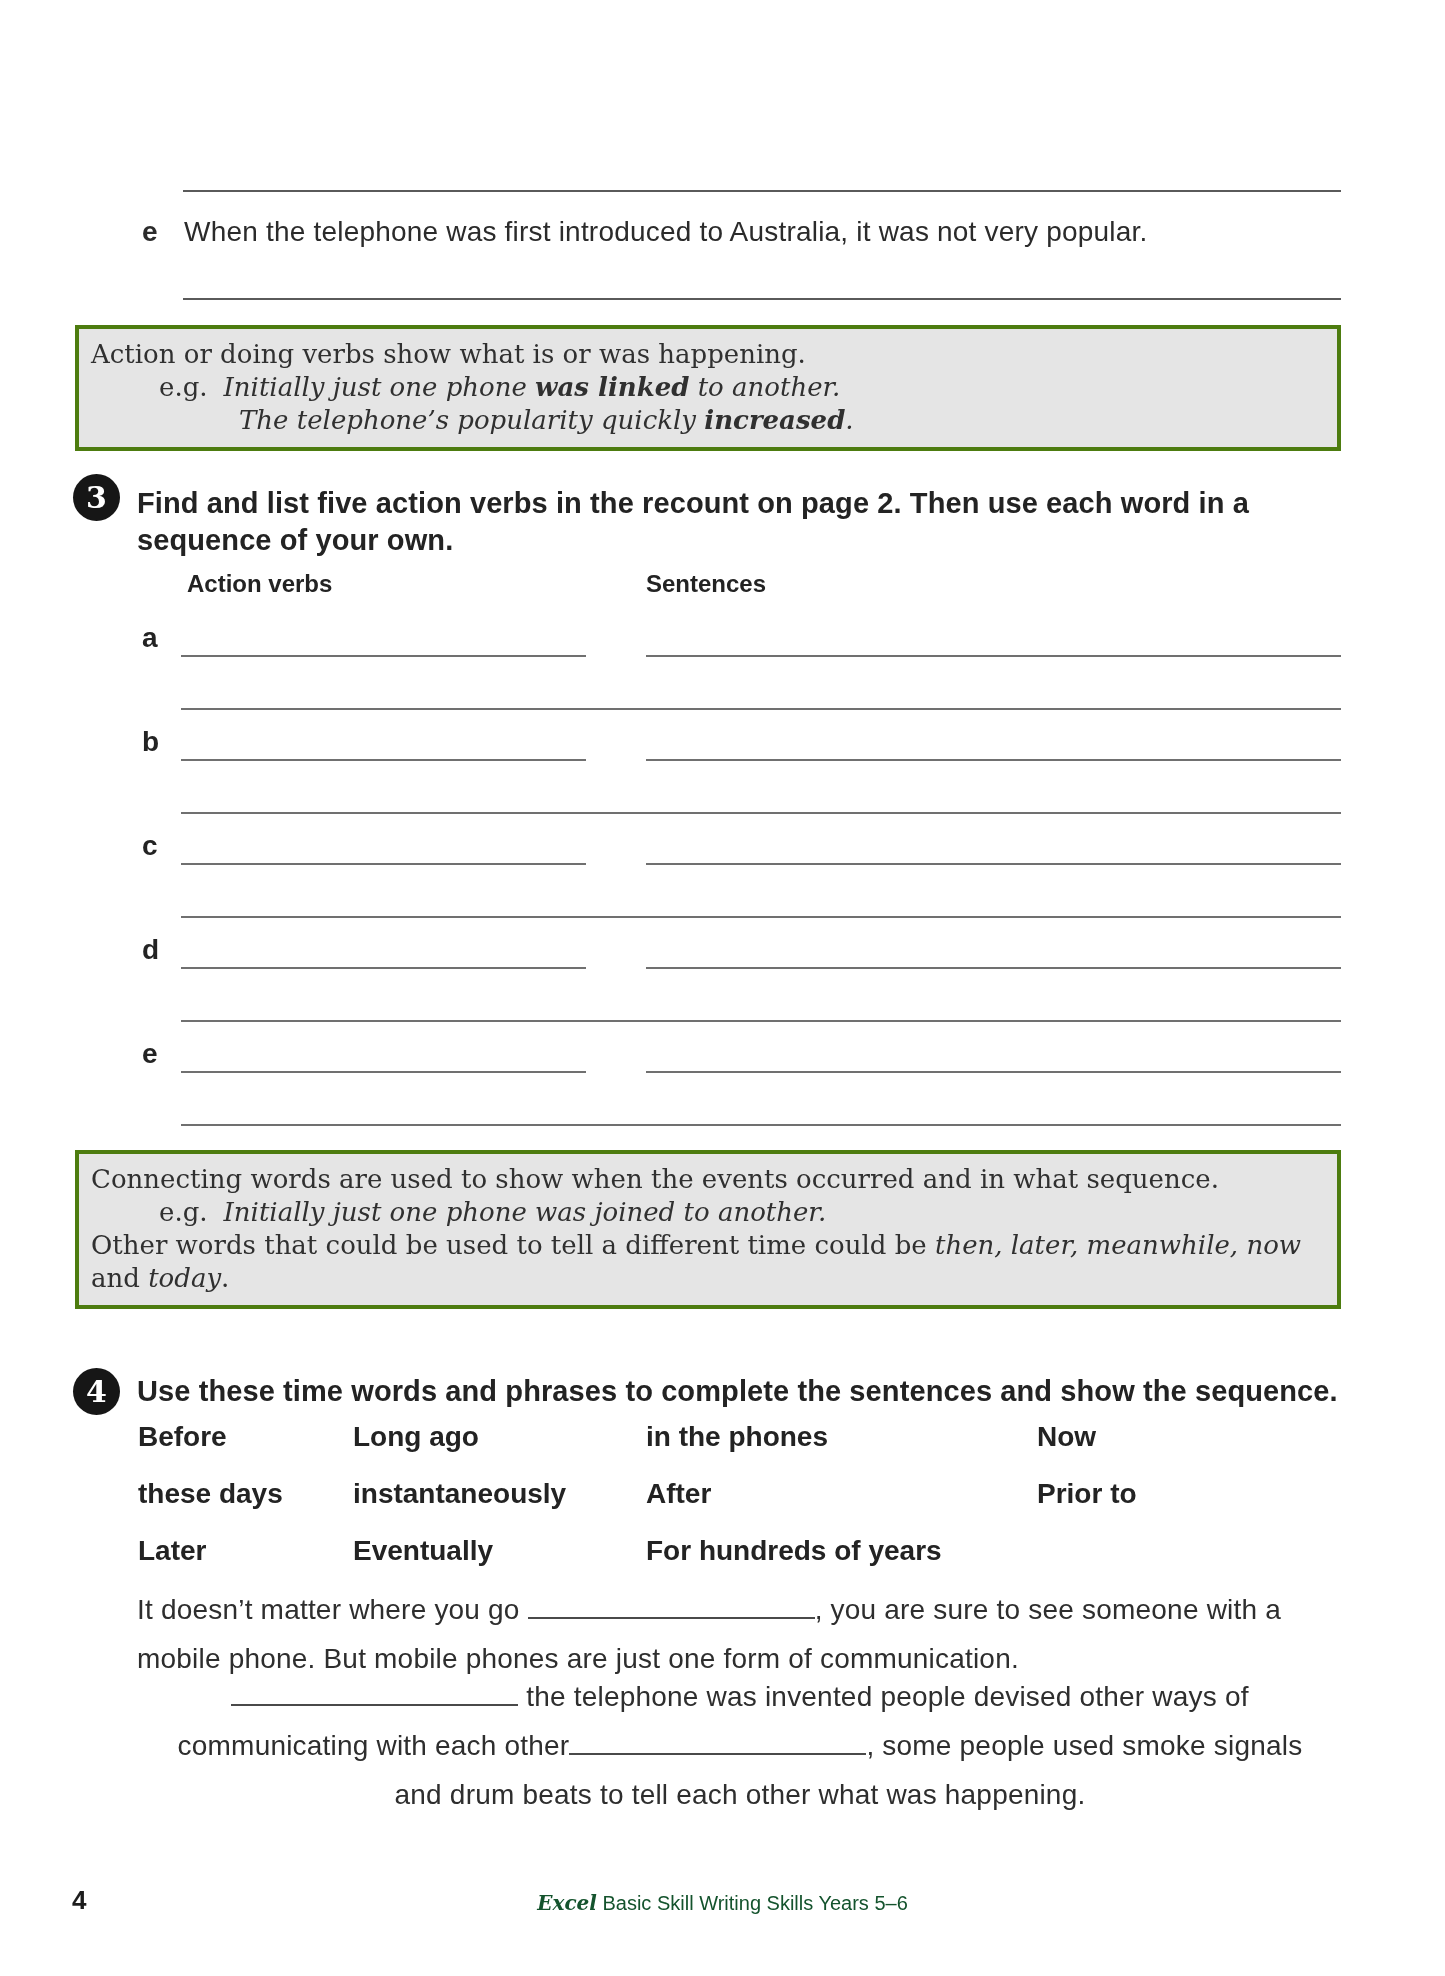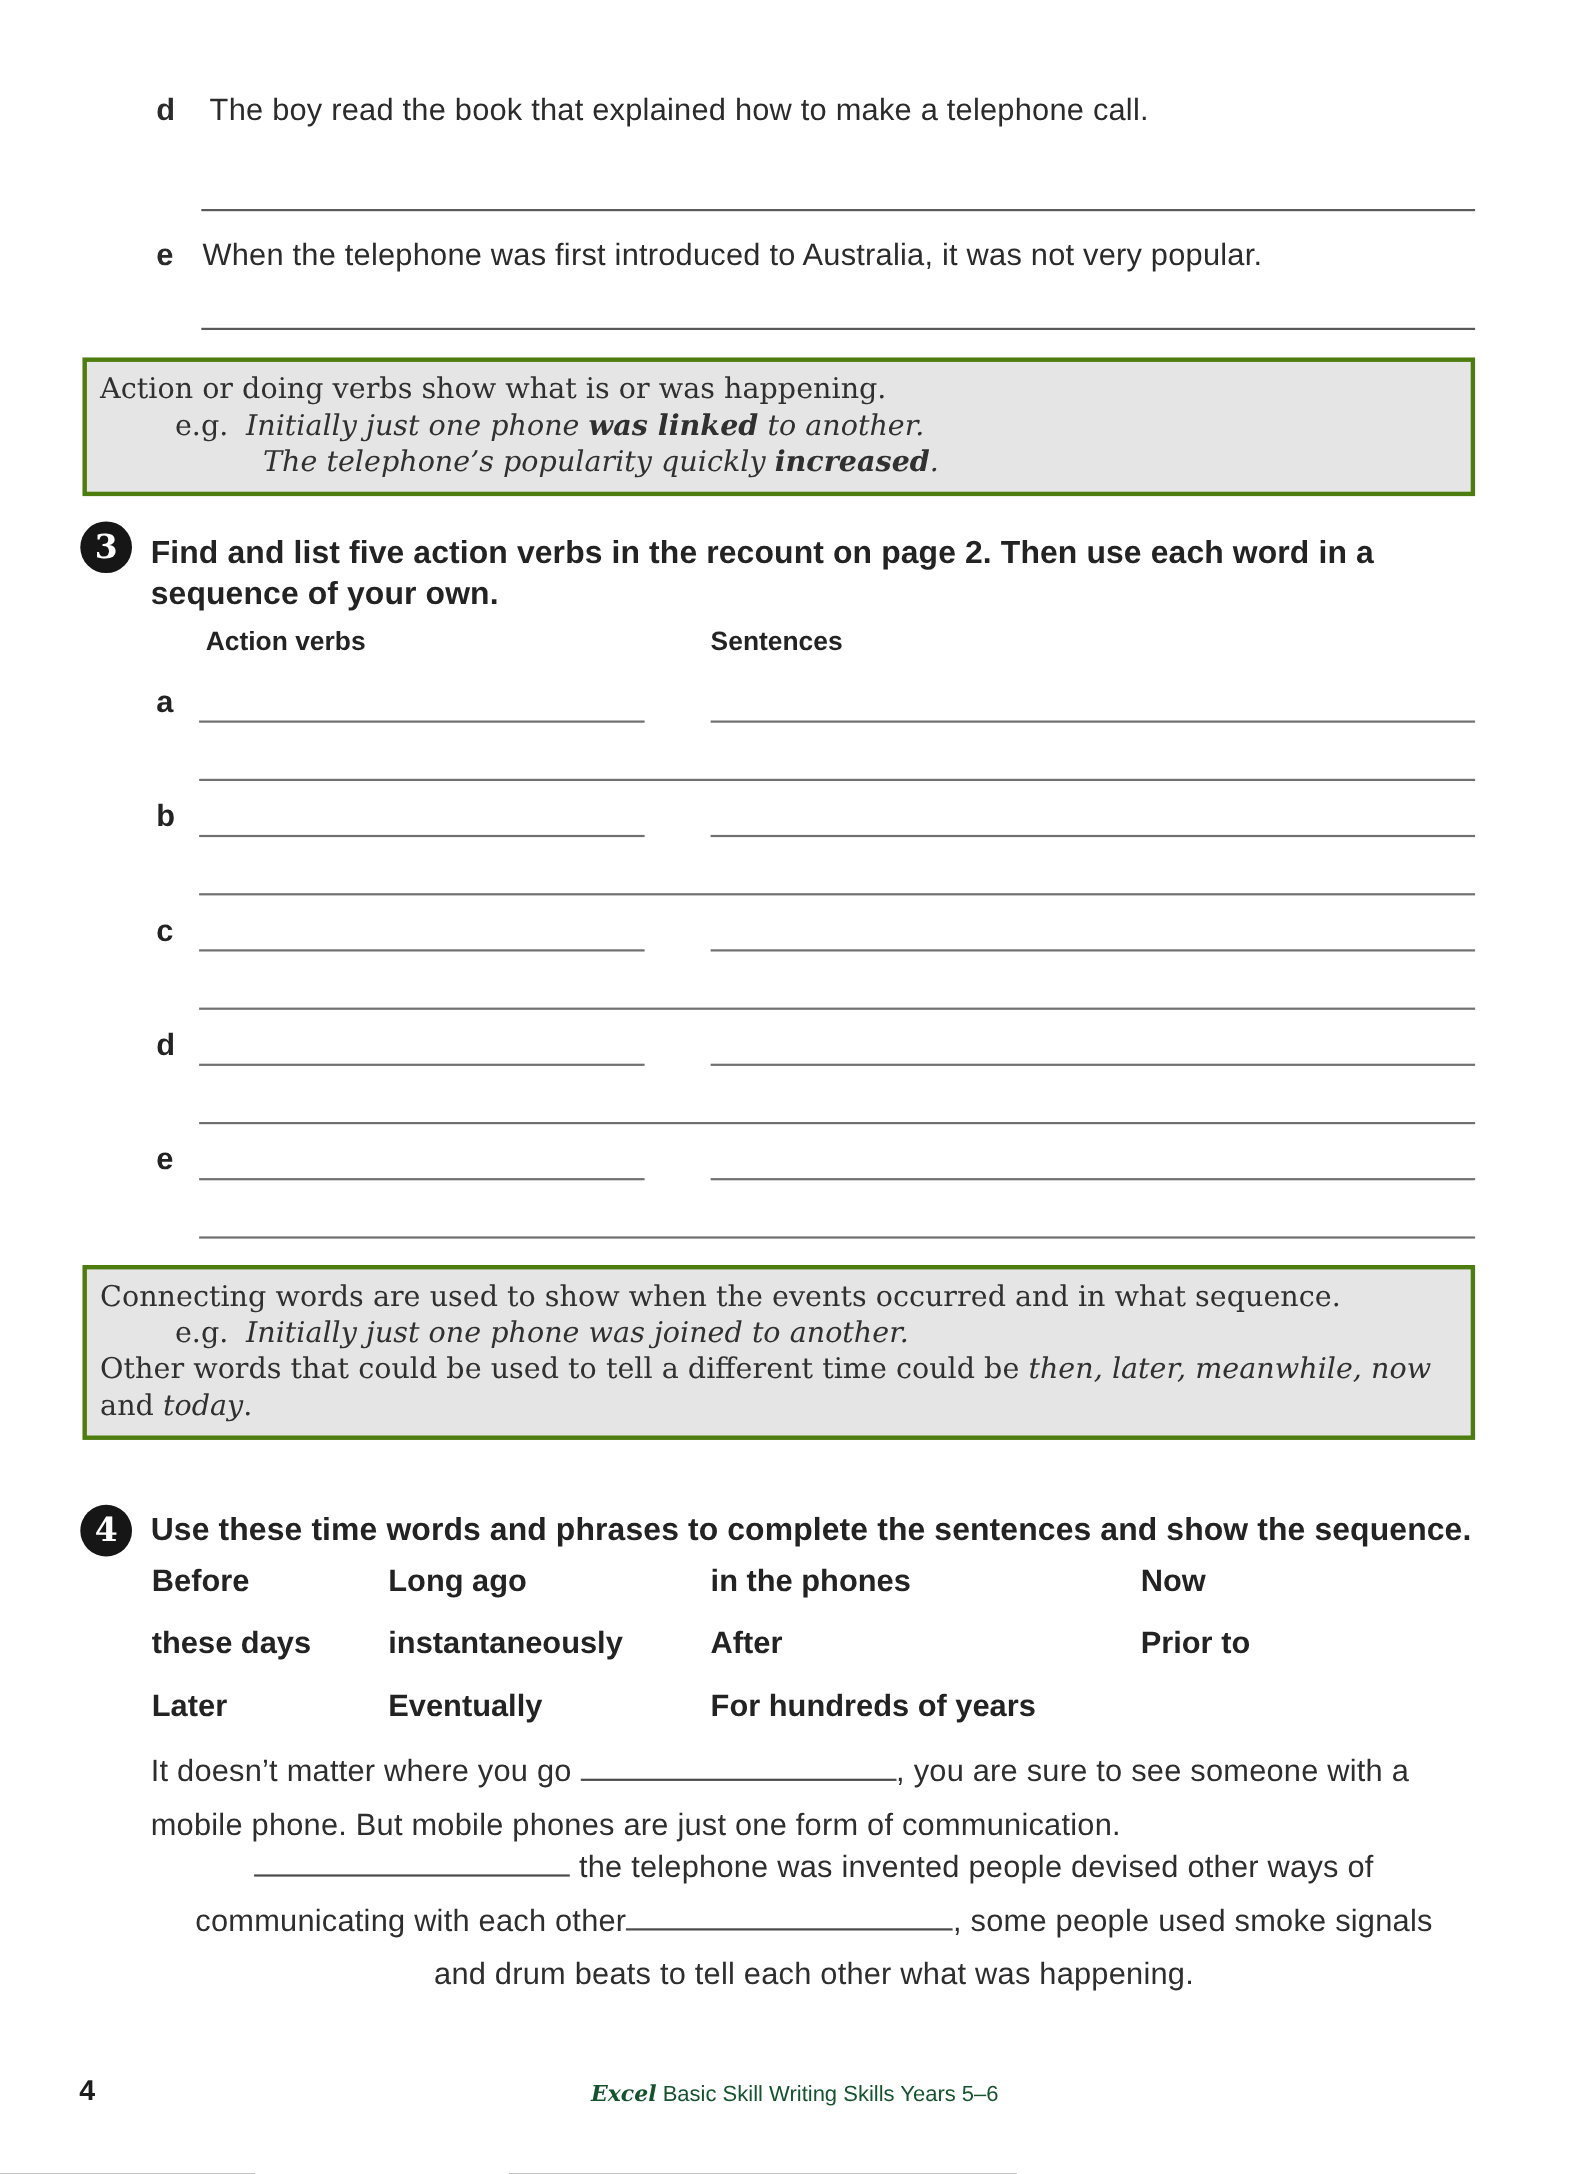--- a/index.html
+++ b/index.html
@@ -56,24 +56,20 @@
 
   .footer-num { position:absolute; left:72px; top:1885px; font-weight:bold; font-size:26px; color:#1d1d1d; }
   .footer-title { position:absolute; left:0; top:1891px; width:100%; text-align:center; font-size:20px; color:#14532d; }
   .brand { font-family:"DejaVu Serif", serif; font-weight:bold; font-style:italic; }
 </style>
 </head>
 <body>
 
 <div class="page">
 
-  <div class="abs" style="left:142px; top:84px;">
-    <span class="item-letter">d</span>
-    <span class="item-text" style="margin-left:27px;">The boy read the book that explained how to make a telephone call.</span>
-  </div>
   <div class="exline" style="left:183px; top:190px; width:1158px;"></div>
 
   <div class="abs" style="left:142px; top:216px;">
     <span class="item-letter">e</span>
     <span class="item-text" style="margin-left:22px;">When the telephone was first introduced to Australia, it was not very popular.</span>
   </div>
   <div class="exline" style="left:183px; top:298px; width:1158px;"></div>
 
   <div class="infobox" style="top:325px;">
     <div>Action or doing verbs show what is or was happening.</div>

